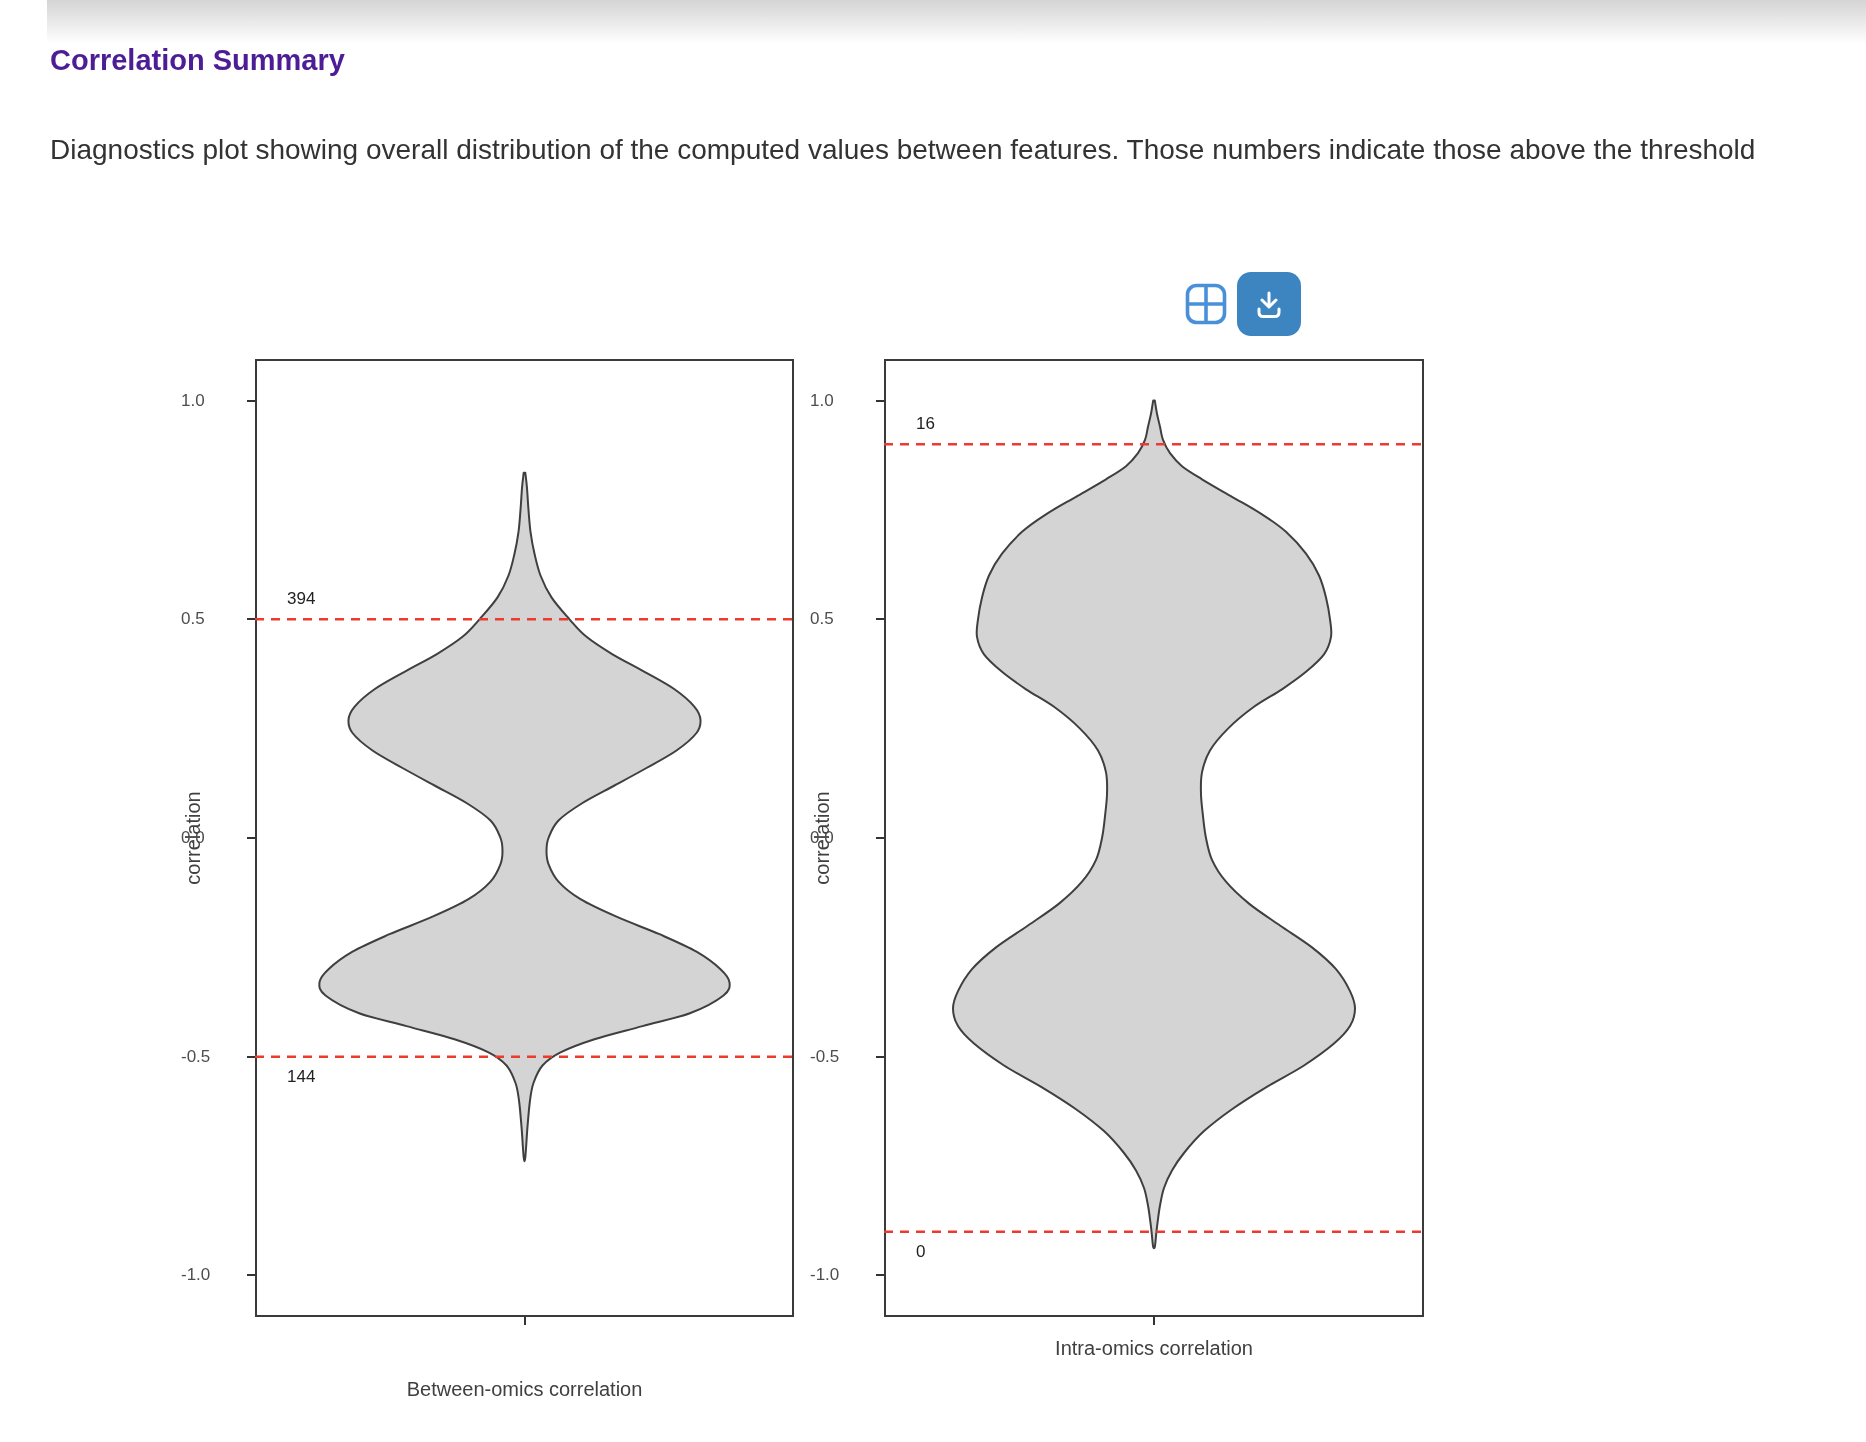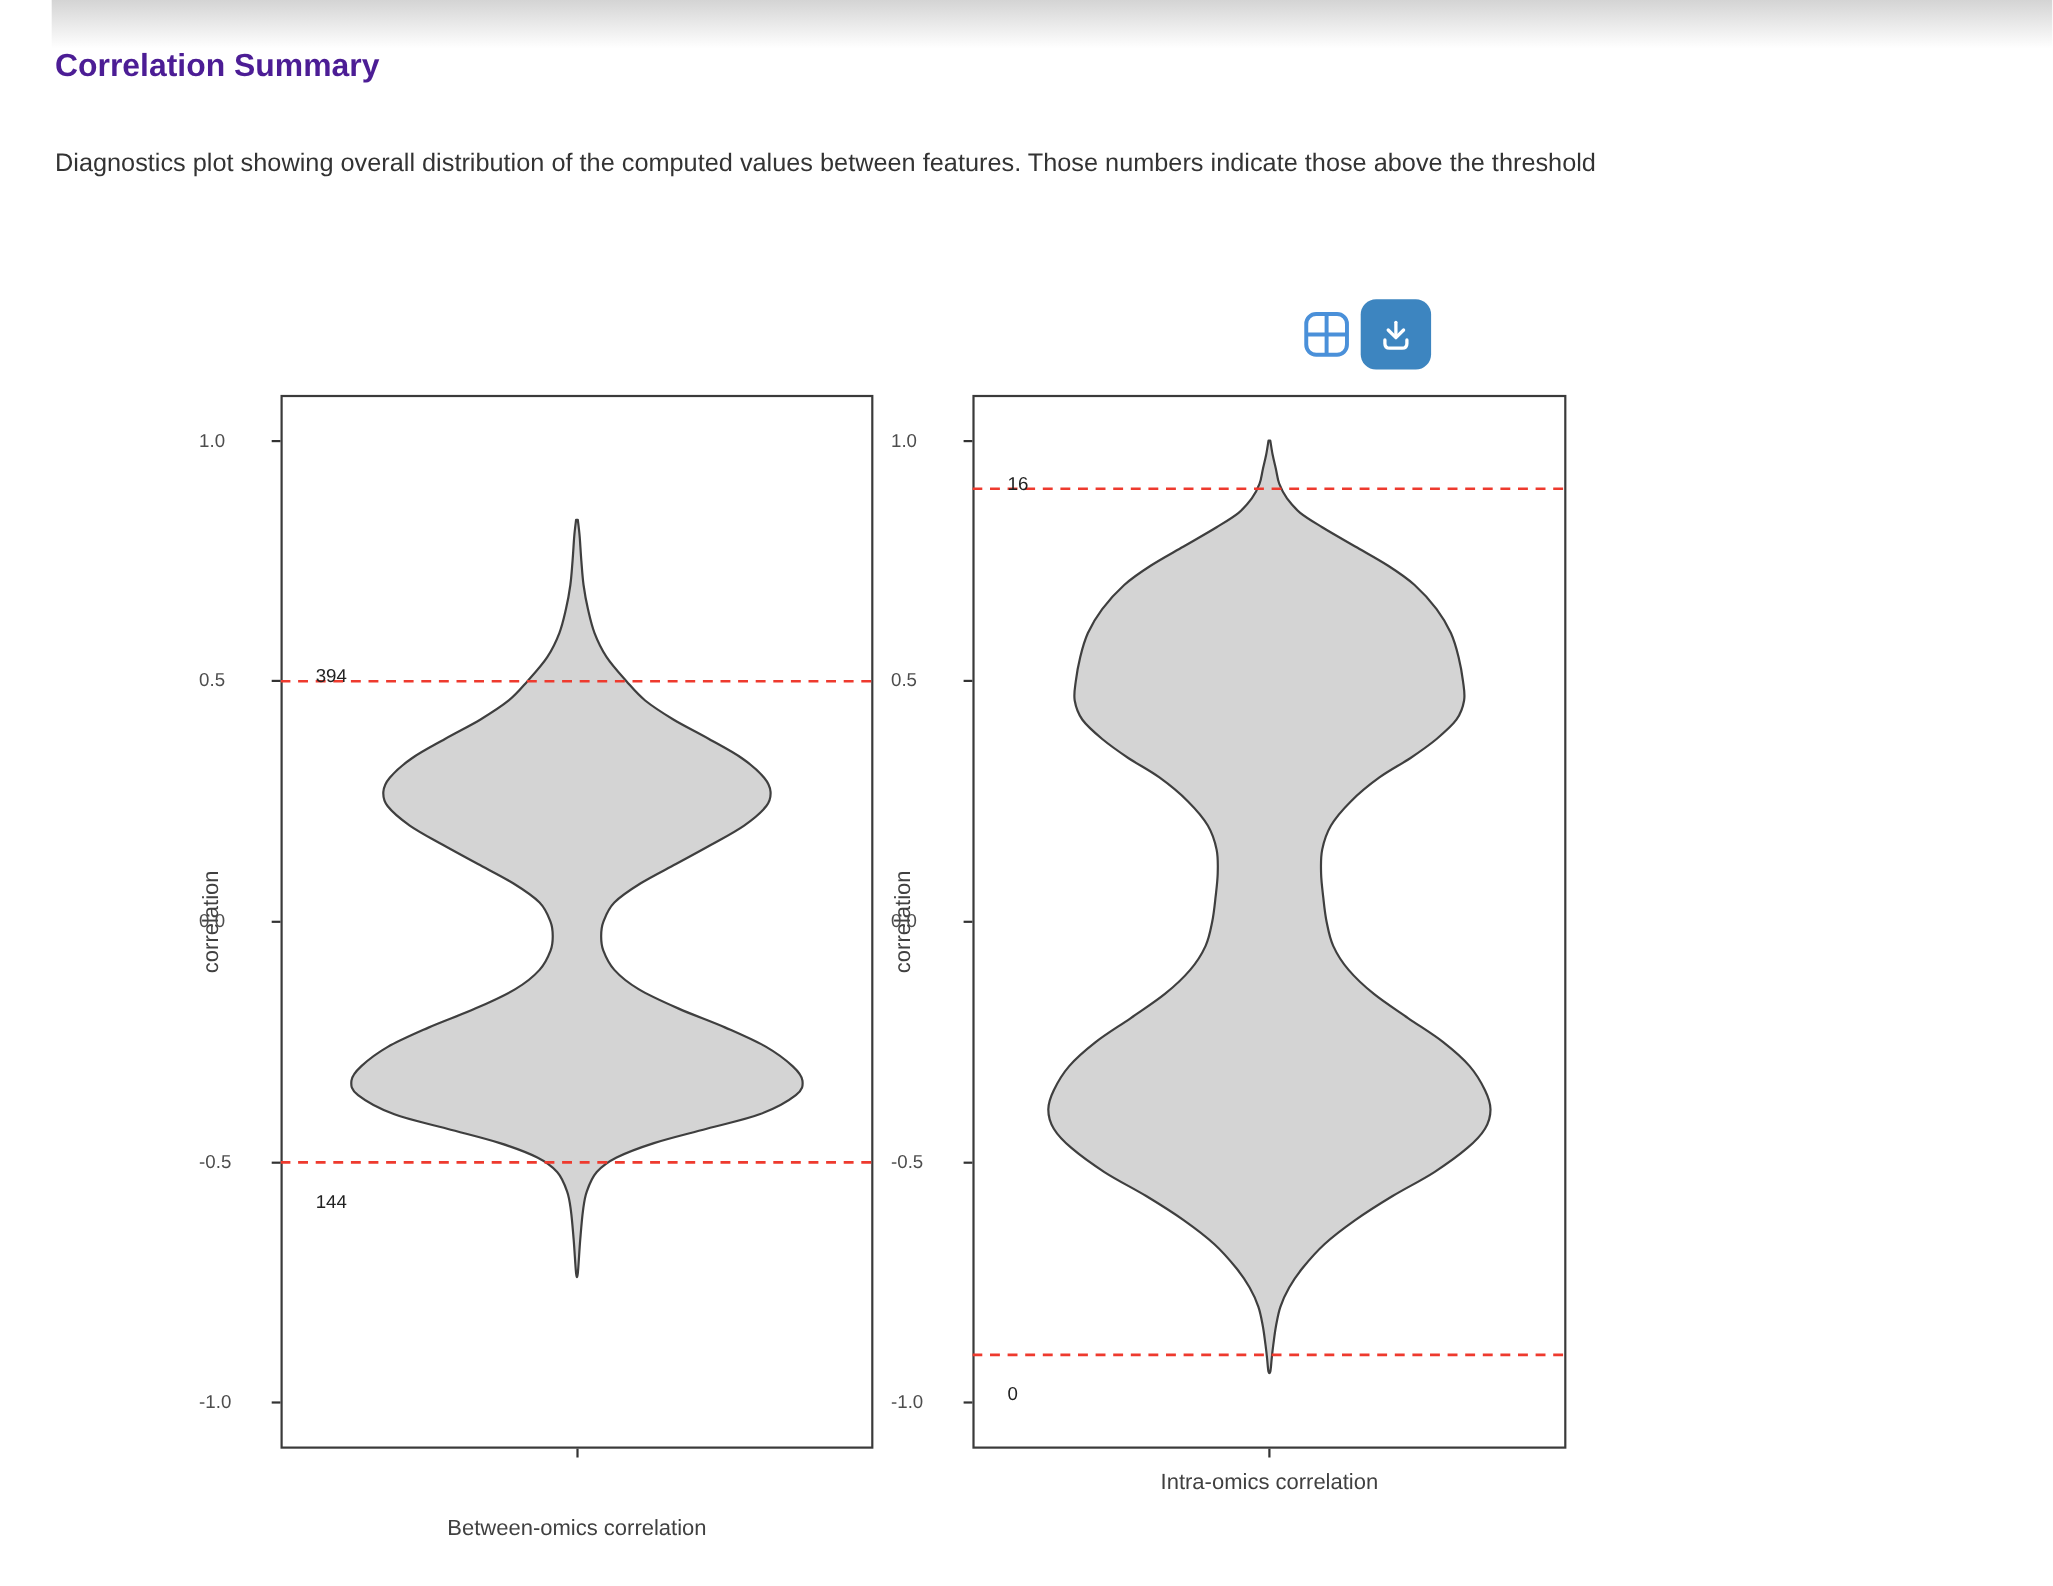--- a/index.html
+++ b/index.html
@@ -1,36 +1,36 @@
 <!DOCTYPE html>
 <html><head>
 <meta charset="utf-8">
 <style>
   html,body{margin:0;padding:0;background:#fff;}
   body{font-family:"Liberation Sans","DejaVu Sans",sans-serif;}
   .page{position:relative;width:1866px;height:1442px;background:#fff;overflow:hidden;}
   .top-shade{position:absolute;left:47px;right:0;top:0;height:44px;
              background:linear-gradient(180deg,#d4d4d4 0%,rgba(255,255,255,0) 100%);}
   .page-title{position:absolute;left:50px;top:44px;font-size:29px;font-weight:bold;color:#4c1d95;}
-  .page-desc{position:absolute;left:50px;top:134px;font-size:23px;color:#333;white-space:nowrap;}
+  .page-desc{position:absolute;left:50px;top:134px;font-size:28px;color:#333;white-space:nowrap;}
   .btn{position:absolute;margin:0;padding:0;border:none;background:transparent;cursor:pointer;
        display:flex;align-items:center;justify-content:center;}
   .btn-table{left:1183px;top:281px;width:46px;height:46px;}
   .btn-download{left:1237px;top:272px;width:64px;height:64px;border-radius:14px;}
   .chart-area{position:absolute;inset:0;}
   .panel{position:absolute;box-sizing:border-box;border:2px solid #3a3a3a;background:#fff;}
   .violin-svg{position:absolute;}
   .y-tick-mark{position:absolute;width:8px;height:2px;background:#333;}
   .x-tick-mark{position:absolute;width:2px;height:8px;background:#333;}
   .y-tick-label{position:absolute;width:60px;text-align:left;font-size:17px;color:#4d4d4d;
                 transform:translateY(-50%);}
   .axis-title{position:absolute;font-size:20px;color:#404040;white-space:nowrap;}
   .y-title{transform:translate(-50%,-50%) rotate(-90deg);}
   .x-title{transform:translateX(-50%);}
-  .thr-label{position:absolute;font-size:17px;color:#222;margin-top:16px;}
+  .thr-label{position:absolute;font-size:17px;color:#222;}
 </style>
 </head>
 <body>
 
 <div class="page">
   <div class="top-shade"></div>
 
   <div class="page-title">Correlation Summary</div>
   <div class="page-desc">Diagnostics plot showing overall distribution of the computed values between features. Those numbers indicate those above the threshold</div>
 

